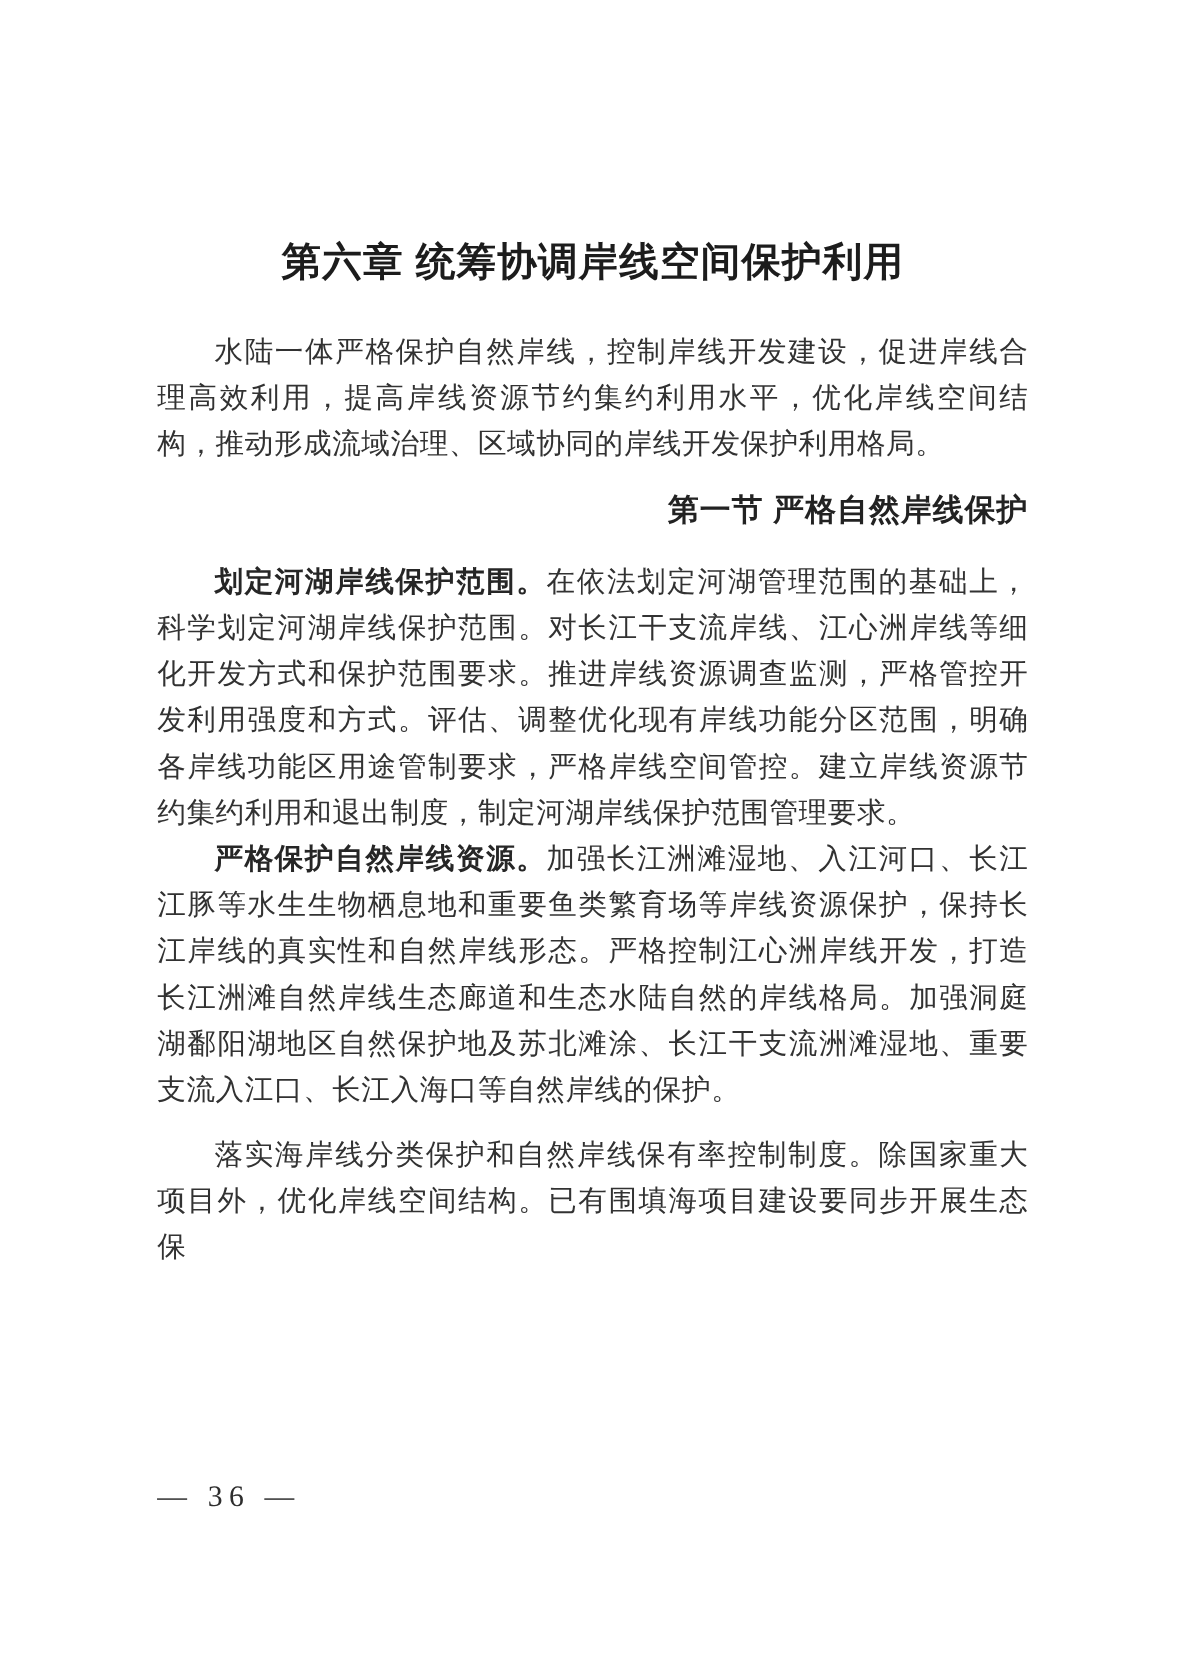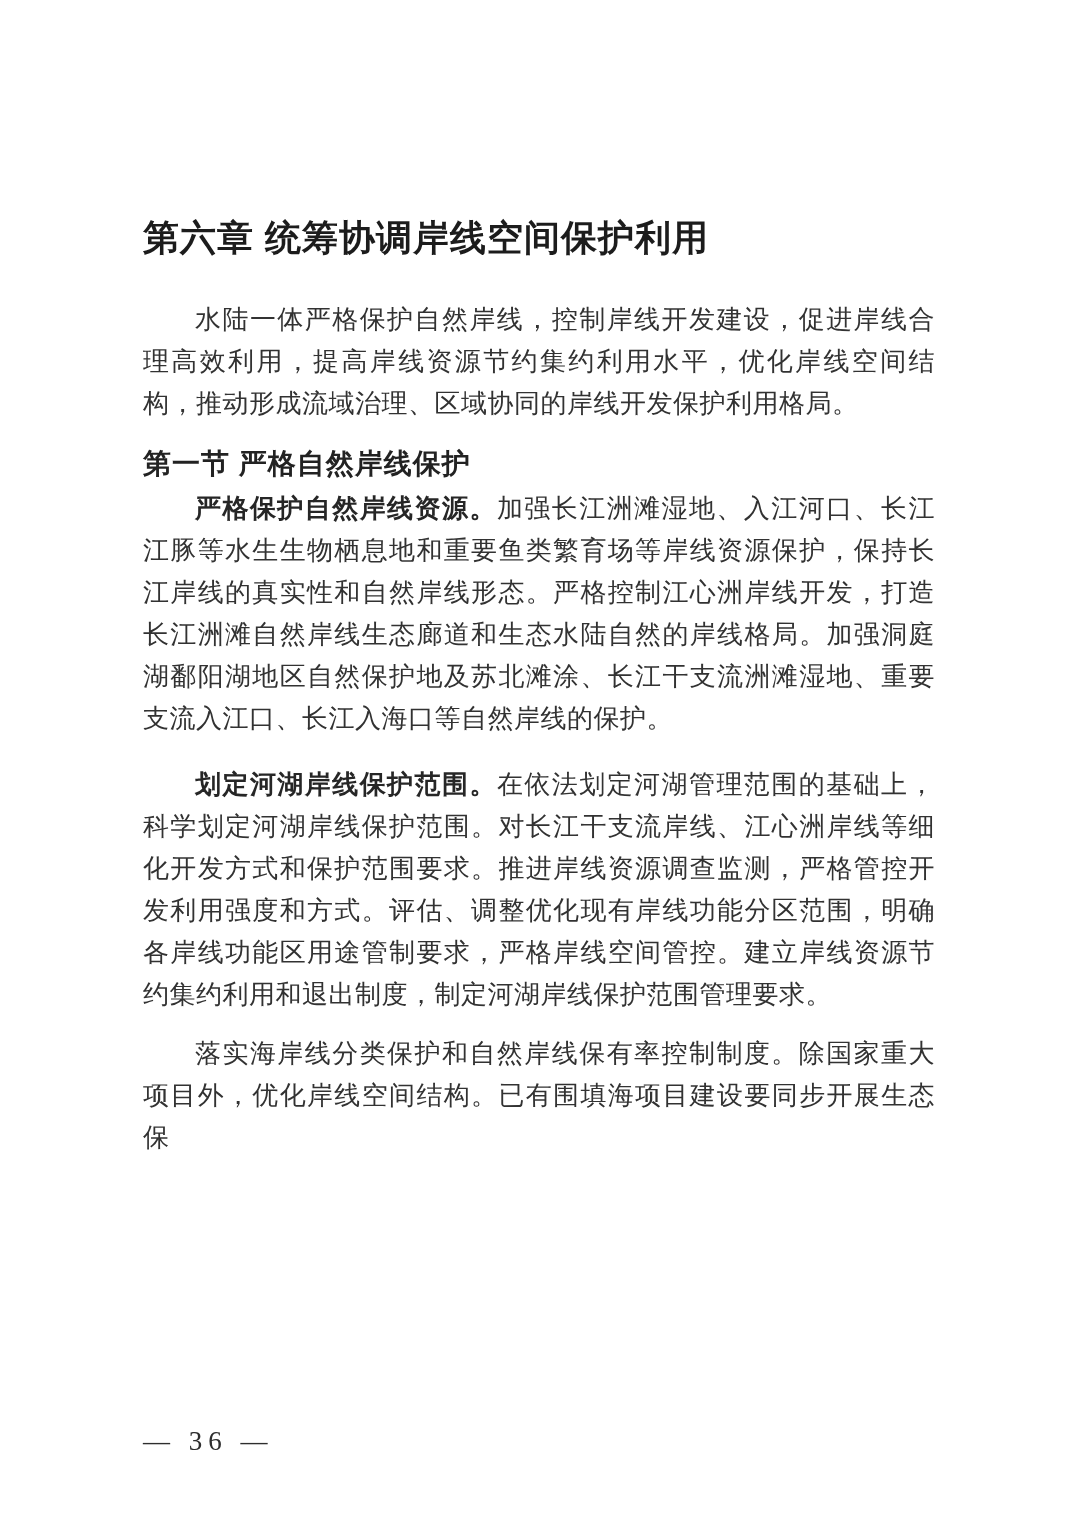--- a/index.html
+++ b/index.html
@@ -16,31 +16,31 @@
     font-family: "Liberation Serif", "DejaVu Serif", serif;
   }
   .content {
     position: absolute;
     left: 143px;
     top: 0;
     width: 792px;
   }
   .chapter-title {
     margin: 214px 0 0 0;
-    text-align: left;
+    text-align: center;
     font-family: "Liberation Sans", "DejaVu Sans", sans-serif;
     font-weight: bold;
     font-size: 36px;
     line-height: 48px;
     color: #1c1c1c;
     letter-spacing: 1px;
   }
   .section-title {
-    margin: 19px 0 4px 0;
-    text-align: left;
+    margin: 19px 0 16px 0;
+    text-align: right;
     font-family: "Liberation Sans", "DejaVu Sans", sans-serif;
     font-weight: bold;
     font-size: 28px;
     line-height: 40px;
     color: #222222;
     letter-spacing: 1px;
   }
   .body-para {
     margin: 0;
     font-size: 26px;
@@ -54,42 +54,42 @@
   .p2 { margin-top: 24px; }
   .p3 { margin-top: 0; }
   .p4 { margin-top: 17px; }
   .body-para .lead {
     font-weight: bold;
     color: #262626;
   }
   .page-number {
     position: absolute;
     left: 143px;
-    top: 1424px;
+    top: 1343px;
     font-size: 27px;
     line-height: 34px;
     color: #2e2e2e;
     font-family: "Liberation Serif", "DejaVu Serif", serif;
     letter-spacing: 6px;
   }
 </style>
 </head>
 <body>
 
 <div class="page">
   <div class="content">
 
     <h1 class="chapter-title">第六章 统筹协调岸线空间保护利用</h1>
 
     <p class="body-para p1"><span>水陆一体严格保护自然岸线，控制岸线开发建设，促进岸线合理高效利用，提高岸线资源节约集约利用水平，优化岸线空间结构，推动形成流域治理、区域协同的岸线开发保护利用格局。</span></p>
 
     <h2 class="section-title">第一节 严格自然岸线保护</h2>
 
+    <p class="body-para p2"><strong class="lead">划定河湖岸线保护范围。</strong><span>在依法划定河湖管理范围的基础上，科学划定河湖岸线保护范围。对长江干支流岸线、江心洲岸线等细化开发方式和保护范围要求。推进岸线资源调查监测，严格管控开发利用强度和方式。评估、调整优化现有岸线功能分区范围，明确各岸线功能区用途管制要求，严格岸线空间管控。建立岸线资源节约集约利用和退出制度，制定河湖岸线保护范围管理要求。</span></p>
+
     <p class="body-para p3"><strong class="lead">严格保护自然岸线资源。</strong><span>加强长江洲滩湿地、入江河口、长江江豚等水生生物栖息地和重要鱼类繁育场等岸线资源保护，保持长江岸线的真实性和自然岸线形态。严格控制江心洲岸线开发，打造长江洲滩自然岸线生态廊道和生态水陆自然的岸线格局。加强洞庭湖鄱阳湖地区自然保护地及苏北滩涂、长江干支流洲滩湿地、重要支流入江口、长江入海口等自然岸线的保护。</span></p>
-
-    <p class="body-para p2"><strong class="lead">划定河湖岸线保护范围。</strong><span>在依法划定河湖管理范围的基础上，科学划定河湖岸线保护范围。对长江干支流岸线、江心洲岸线等细化开发方式和保护范围要求。推进岸线资源调查监测，严格管控开发利用强度和方式。评估、调整优化现有岸线功能分区范围，明确各岸线功能区用途管制要求，严格岸线空间管控。建立岸线资源节约集约利用和退出制度，制定河湖岸线保护范围管理要求。</span></p>
 
     <p class="body-para p4"><span>落实海岸线分类保护和自然岸线保有率控制制度。除国家重大项目外，优化岸线空间结构。已有围填海项目建设要同步开展生态保</span></p>
 
   </div>
 
   <div class="page-number">— 36 —</div>
 </div>
 
 </body></html>

